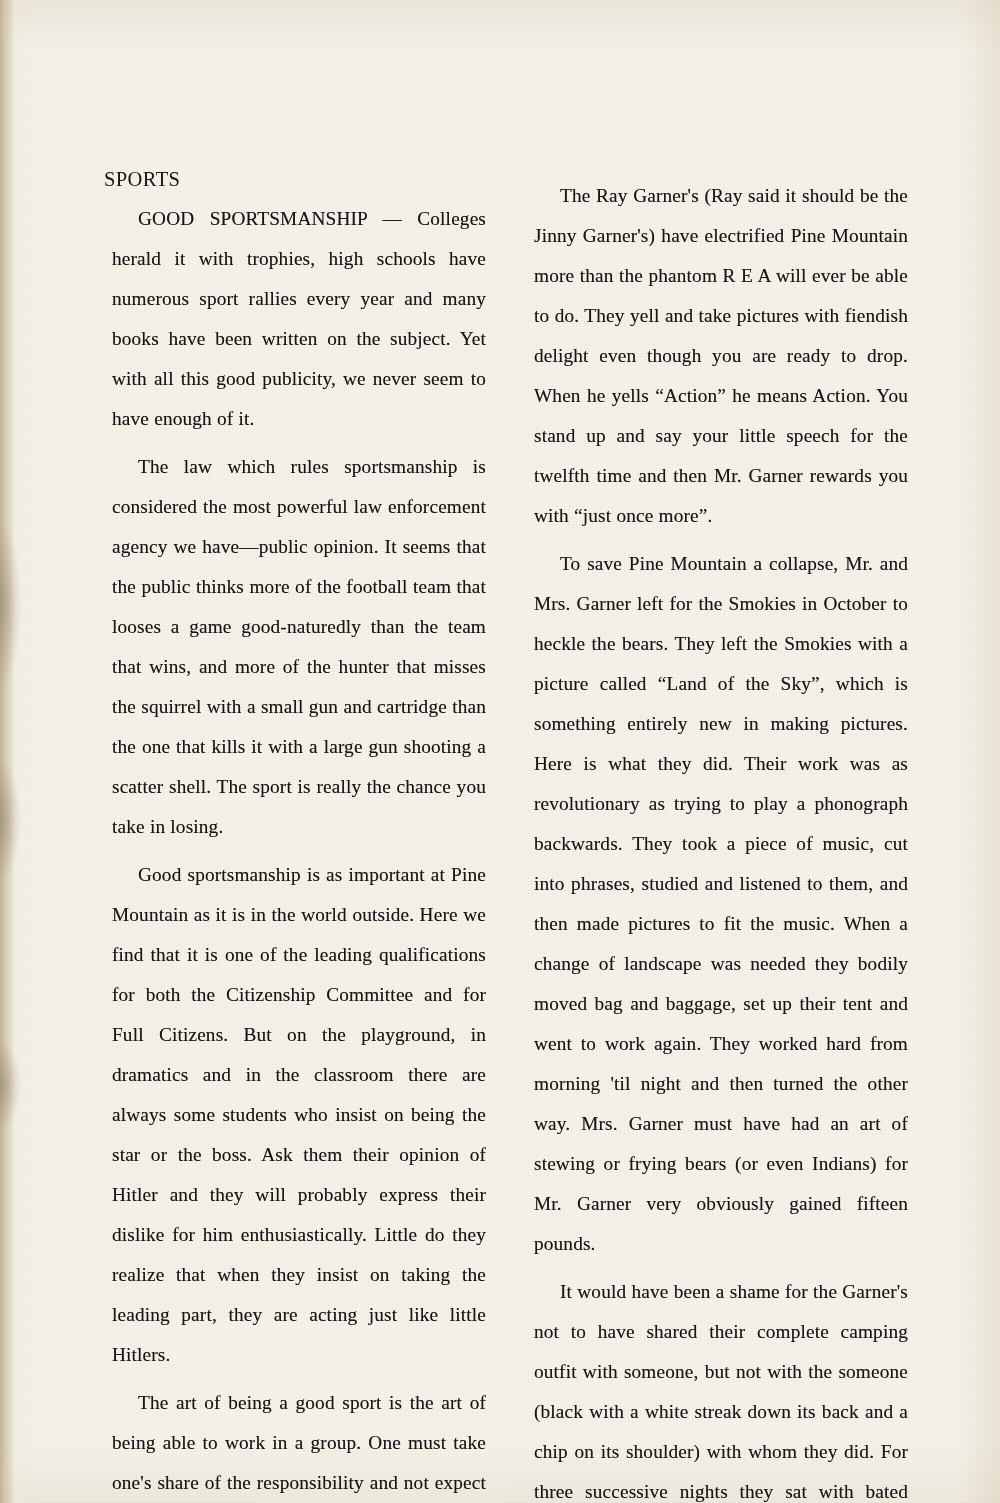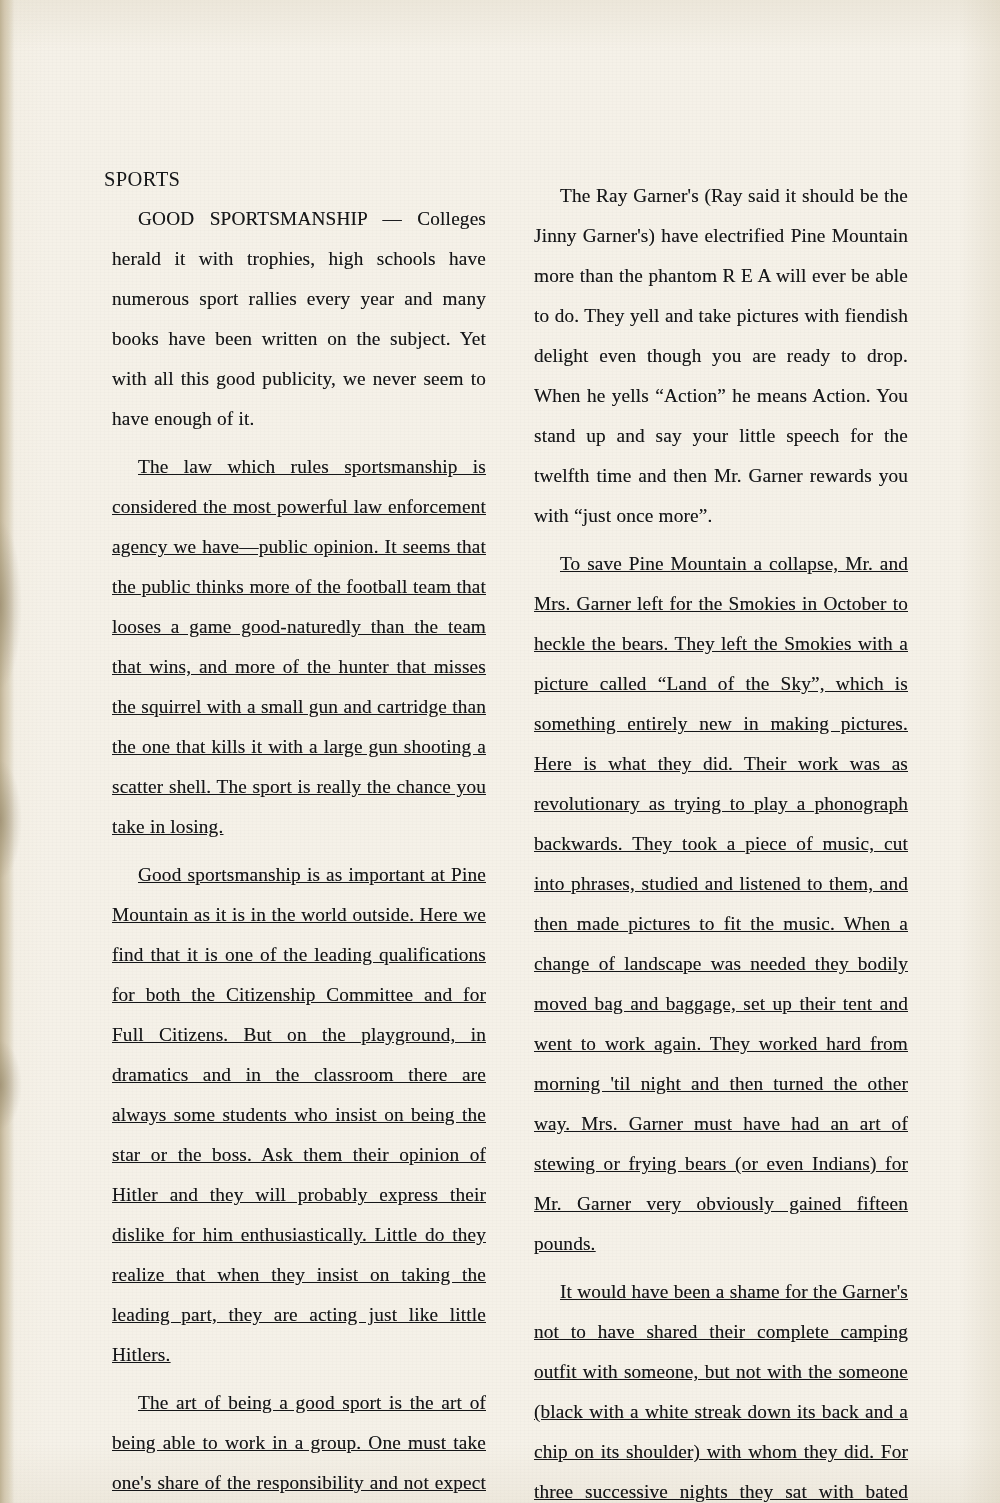--- a/index.html
+++ b/index.html
@@ -83,21 +83,20 @@
     color: #17181a;
     text-align: justify;
     text-indent: 26px;
     letter-spacing: 0.15px;
     word-spacing: 0.2px;
     font-weight: 400;
     text-shadow: 0 0 0.4px rgba(20,20,20,0.45);
   }
   p.para + p.para {
     margin-top: 0;
-    text-decoration: underline;
   }
   .col-left p.para { -webkit-font-smoothing: none; }
 
   
   .ink {
     filter: contrast(1.02);
   }
 </style>
 </head>
 <body>

